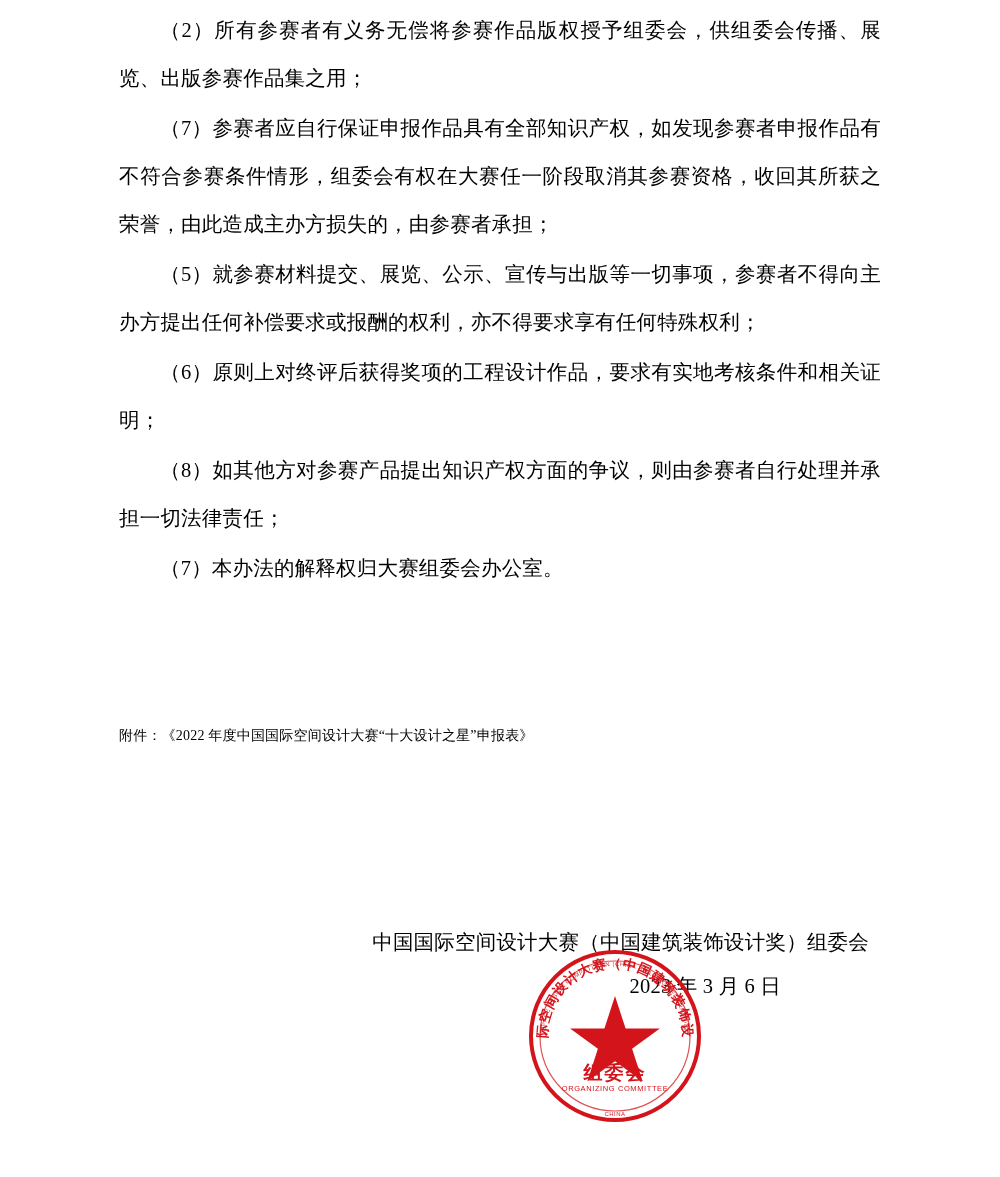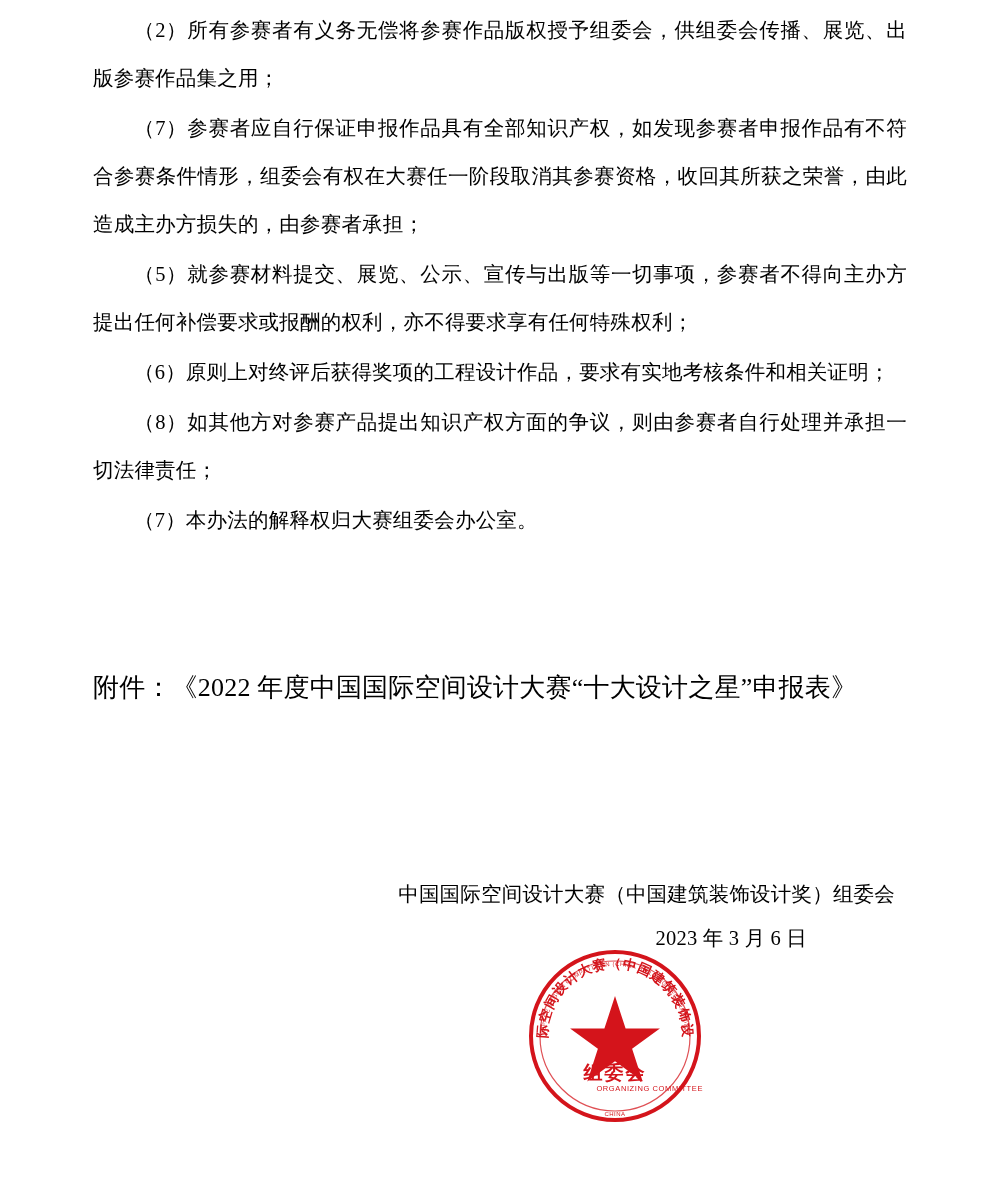--- a/index.html
+++ b/index.html
@@ -13,41 +13,41 @@
     position: relative;
     font-family: "Liberation Serif", "DejaVu Serif", serif;
     color: #000000;
     overflow: hidden;
   }
   .page {
     position: relative;
     width: 1000px;
     height: 1177px;
     box-sizing: border-box;
-    padding: 0 93px;
+    padding: 0 119px;
   }
   .para {
     font-size: 20.5px;
     line-height: 48px;
     text-align: justify;
     text-justify: inter-ideograph;
     margin: 0 0 2px 0;
     letter-spacing: 0.2px;
   }
   .para:first-child {
     padding-top: 6px;
   }
   .indent {
     text-indent: 2em;
   }
   .spacer-large {
     height: 118px;
   }
   .attachment {
-    font-size: 26px;
+    font-size: 14px;
     line-height: 48px;
     margin: 0;
     letter-spacing: 0.2px;
   }
   .sign-block {
     margin-top: 160px;
     text-align: right;
     padding-right: 12px;
   }
   .sign-line {
@@ -84,21 +84,21 @@
     font-weight: bold;
     font-size: 19px;
     color: #d4141b;
     letter-spacing: 2px;
   }
   .seal-sub-text {
     position: absolute;
     left: 0;
     top: 136px;
     width: 176px;
-    text-align: right;
+    text-align: center;
     font-family: "Liberation Sans", sans-serif;
     font-size: 7.5px;
     color: #d4141b;
     letter-spacing: 0.6px;
   }
 </style>
 </head>
 <body>
 
 <div class="page">

